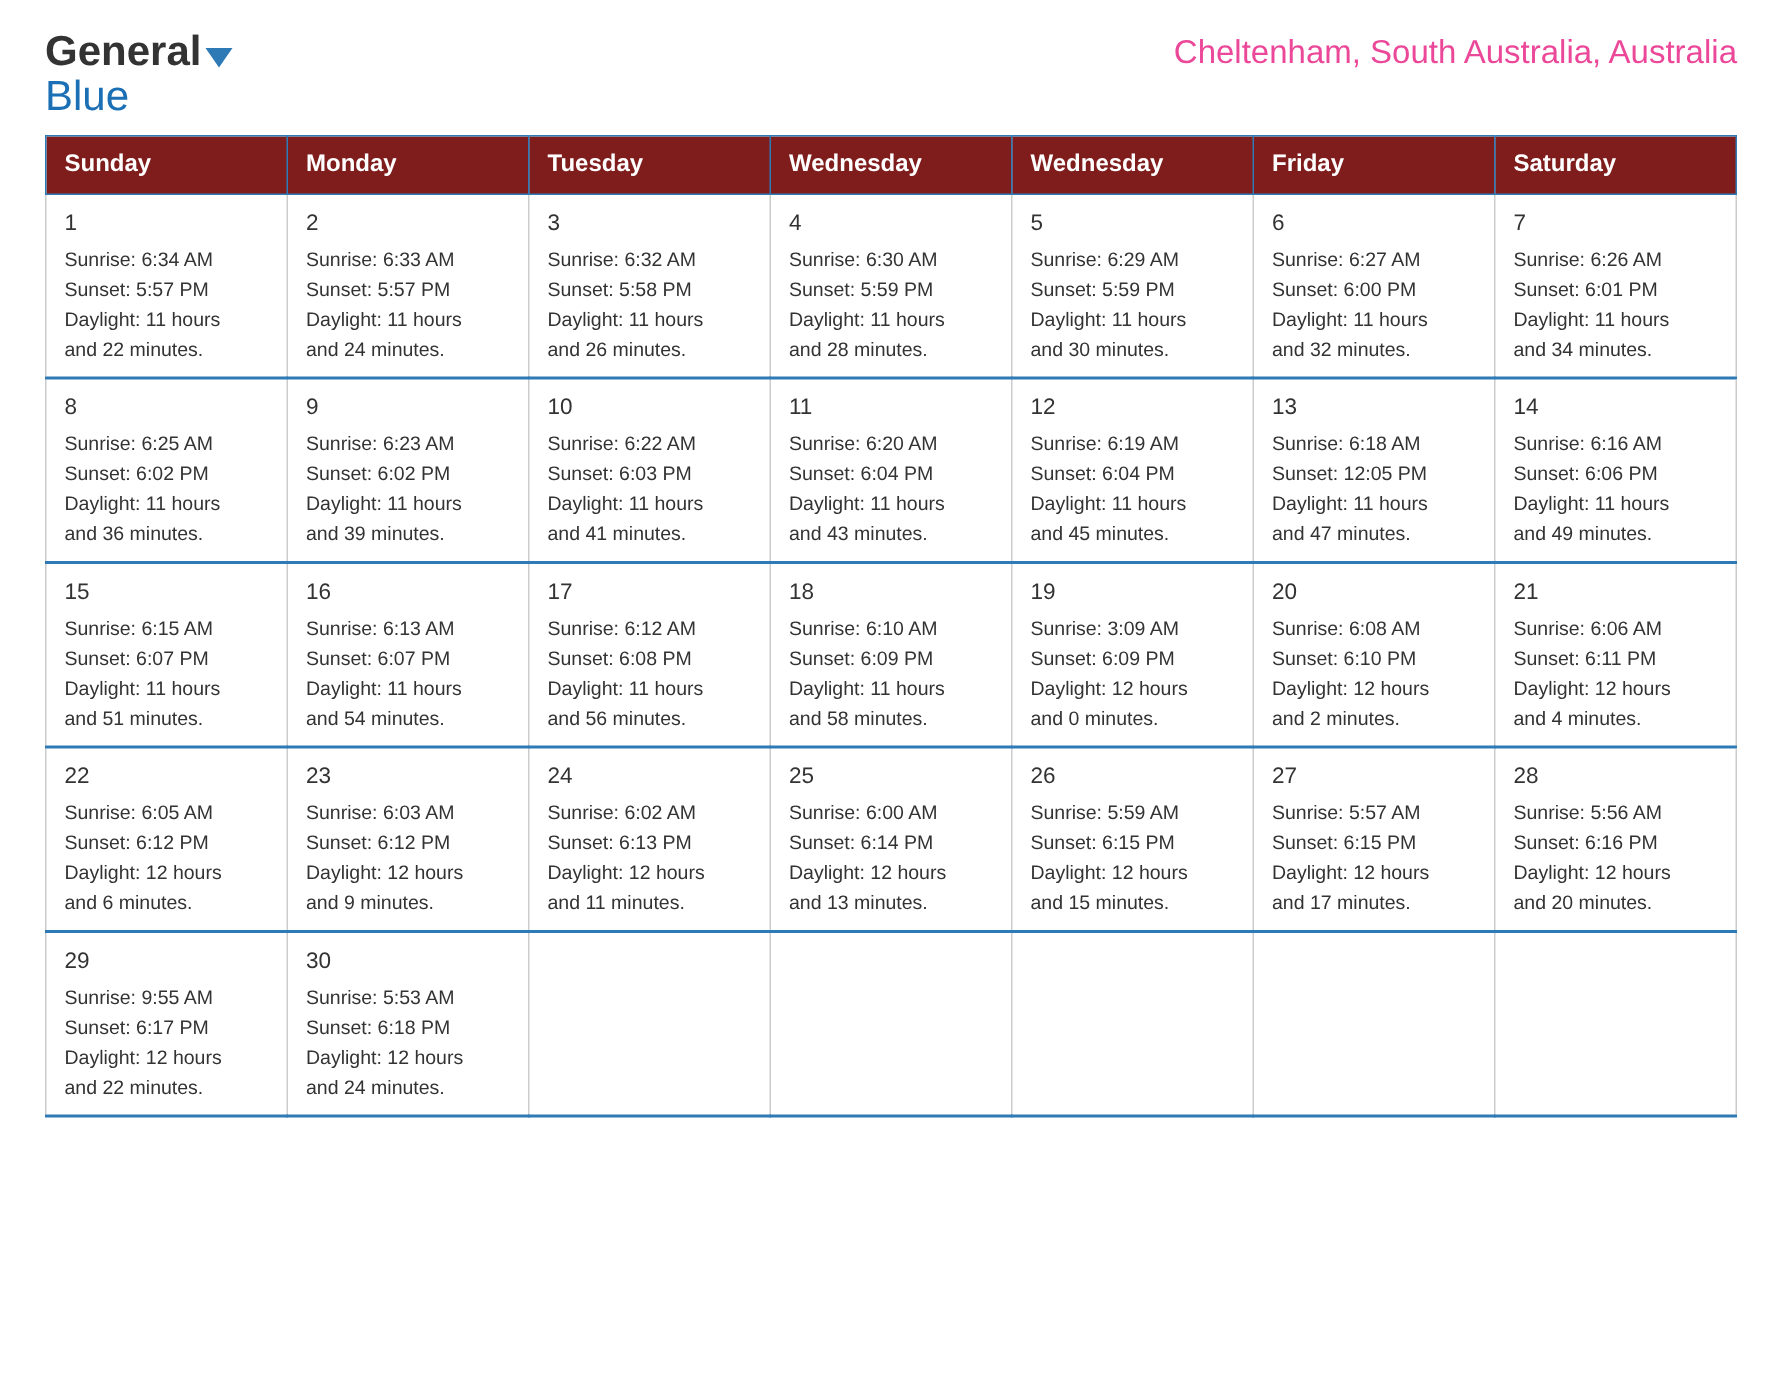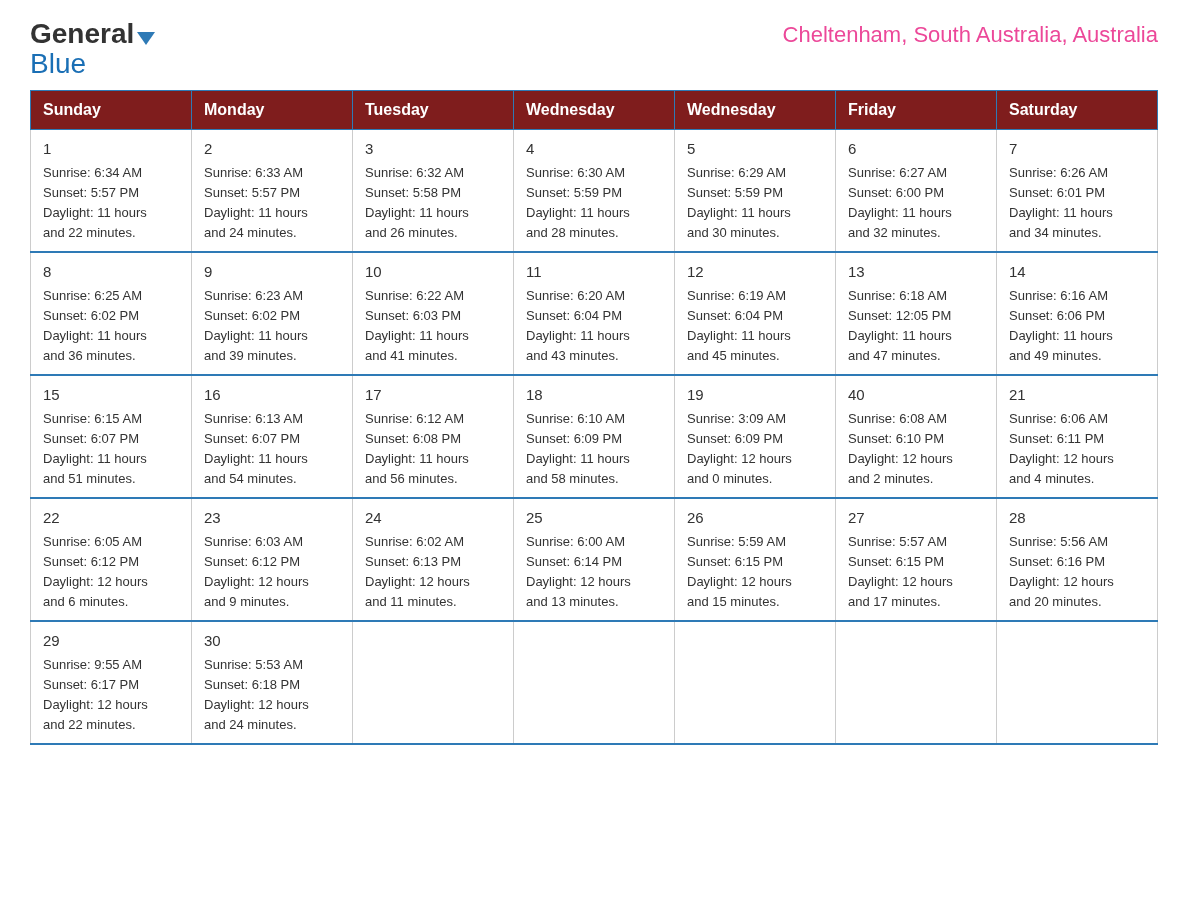--- a/index.html
+++ b/index.html
@@ -257,21 +257,21 @@
             <div class="day-info">and 58 minutes.</div>
           </td>
           <td>
             <span class="day-number">19</span>
             <div class="day-info">Sunrise: 3:09 AM</div>
             <div class="day-info">Sunset: 6:09 PM</div>
             <div class="day-info">Daylight: 12 hours</div>
             <div class="day-info">and 0 minutes.</div>
           </td>
           <td>
-            <span class="day-number">40</span>
+            <span class="day-number">20</span>
             <div class="day-info">Sunrise: 6:08 AM</div>
             <div class="day-info">Sunset: 6:10 PM</div>
             <div class="day-info">Daylight: 12 hours</div>
             <div class="day-info">and 2 minutes.</div>
           </td>
           <td>
             <span class="day-number">21</span>
             <div class="day-info">Sunrise: 6:06 AM</div>
             <div class="day-info">Sunset: 6:11 PM</div>
             <div class="day-info">Daylight: 12 hours</div>

